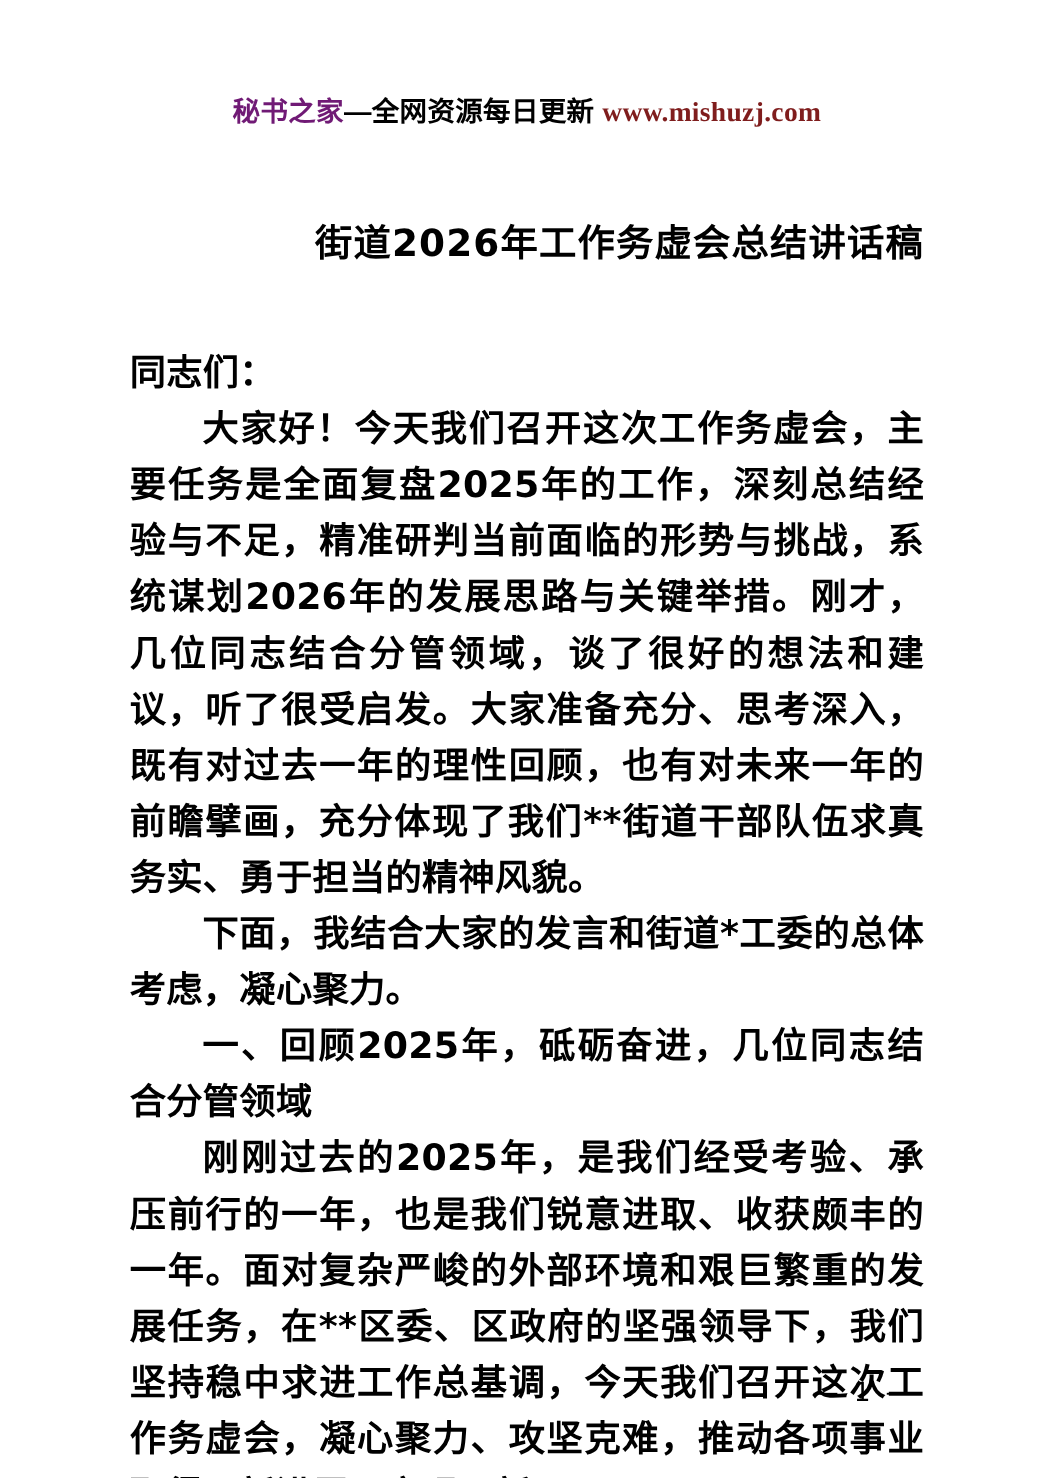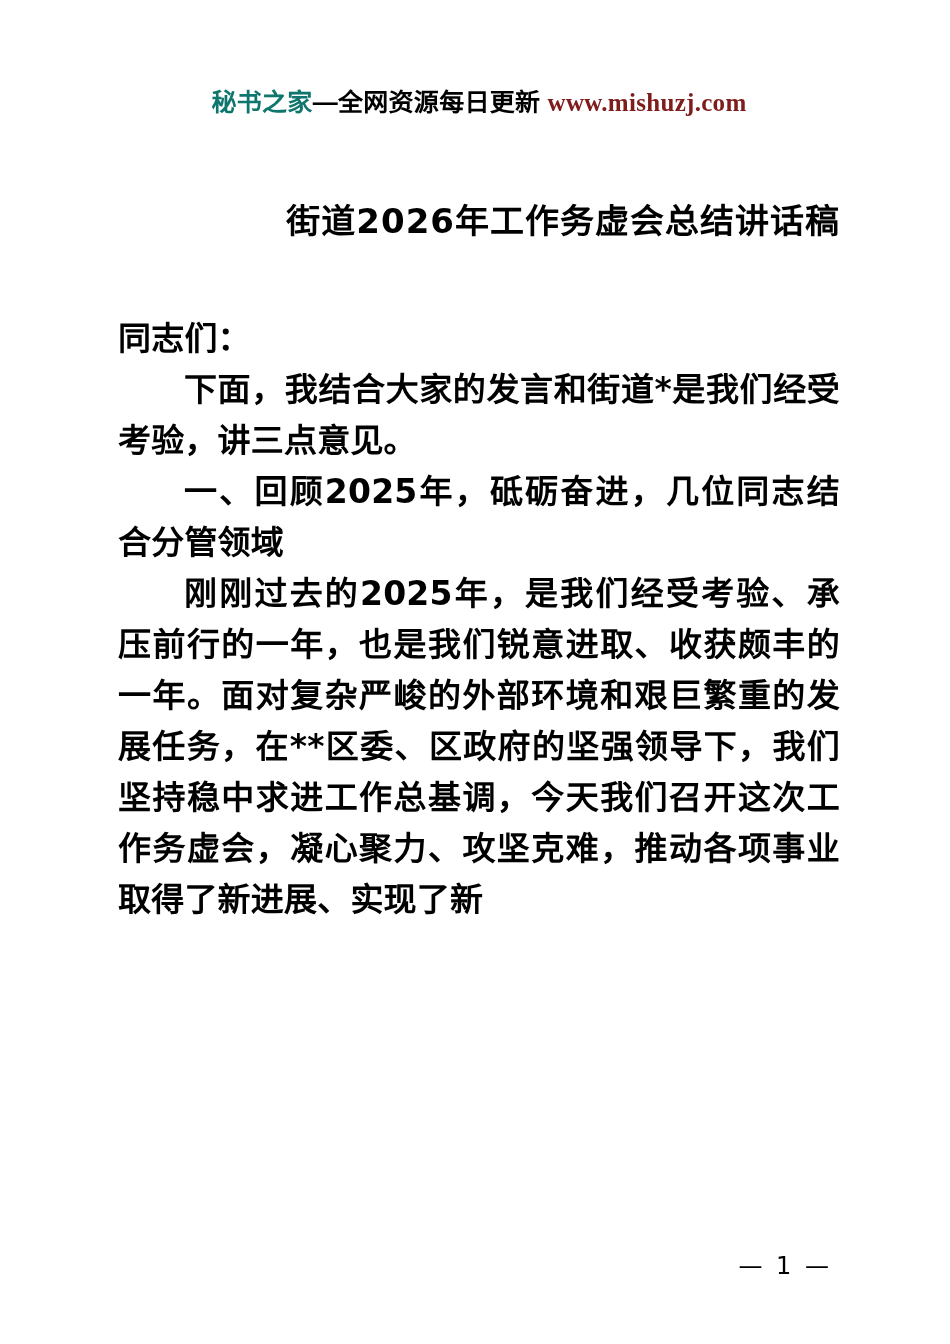--- a/index.html
+++ b/index.html
@@ -27,21 +27,21 @@
     text-align: center;
     font-size: 25px;
     line-height: 1.3;
     font-weight: bold;
     white-space: nowrap;
     margin-top: 14px;
     margin-bottom: 0;
     letter-spacing: 0.3px;
   }
   .header .brand {
-    color: #0f766e;
+    color: #701a75;
     font-family: "Liberation Sans", "DejaVu Sans", sans-serif;
     font-weight: bold;
   }
   .header .tagline {
     color: #000000;
     font-family: "Liberation Sans", "DejaVu Sans", sans-serif;
     font-weight: bold;
   }
   .header .site {
     color: #7f1d1d;
@@ -96,20 +96,21 @@
 <div class="page">
 
   <div class="header">
     <span class="brand">秘书之家</span><span class="tagline">—全网资源每日更新 </span><span class="site">www.mishuzj.com</span>
   </div>
 
   <h1 class="doc-title">街道2026年工作务虚会总结讲话稿</h1>
 
   <div class="body-text">
     <p class="p-noindent">同志们：</p>
-    <p class="p-indent">下面，我结合大家的发言和街道*是我们经受考验，讲三点意见。</p>
+    <p class="p-indent">大家好！今天我们召开这次工作务虚会，主要任务是全面复盘2025年的工作，深刻总结经验与不足，精准研判当前面临的形势与挑战，系统谋划2026年的发展思路与关键举措。刚才，几位同志结合分管领域，谈了很好的想法和建议，听了很受启发。大家准备充分、思考深入，既有对过去一年的理性回顾，也有对未来一年的前瞻擘画，充分体现了我们**街道干部队伍求真务实、勇于担当的精神风貌。</p>
+    <p class="p-indent">下面，我结合大家的发言和街道*工委的总体考虑，凝心聚力。</p>
     <p class="p-indent">一、回顾2025年，砥砺奋进，几位同志结合分管领域</p>
     <p class="p-indent">刚刚过去的2025年，是我们经受考验、承压前行的一年，也是我们锐意进取、收获颇丰的一年。面对复杂严峻的外部环境和艰巨繁重的发展任务，在**区委、区政府的坚强领导下，我们坚持稳中求进工作总基调，今天我们召开这次工作务虚会，凝心聚力、攻坚克难，推动各项事业取得了新进展、实现了新</p>
   </div>
 
   <div class="footer">— 1 —</div>
 
 </div>
 
 </body></html>

